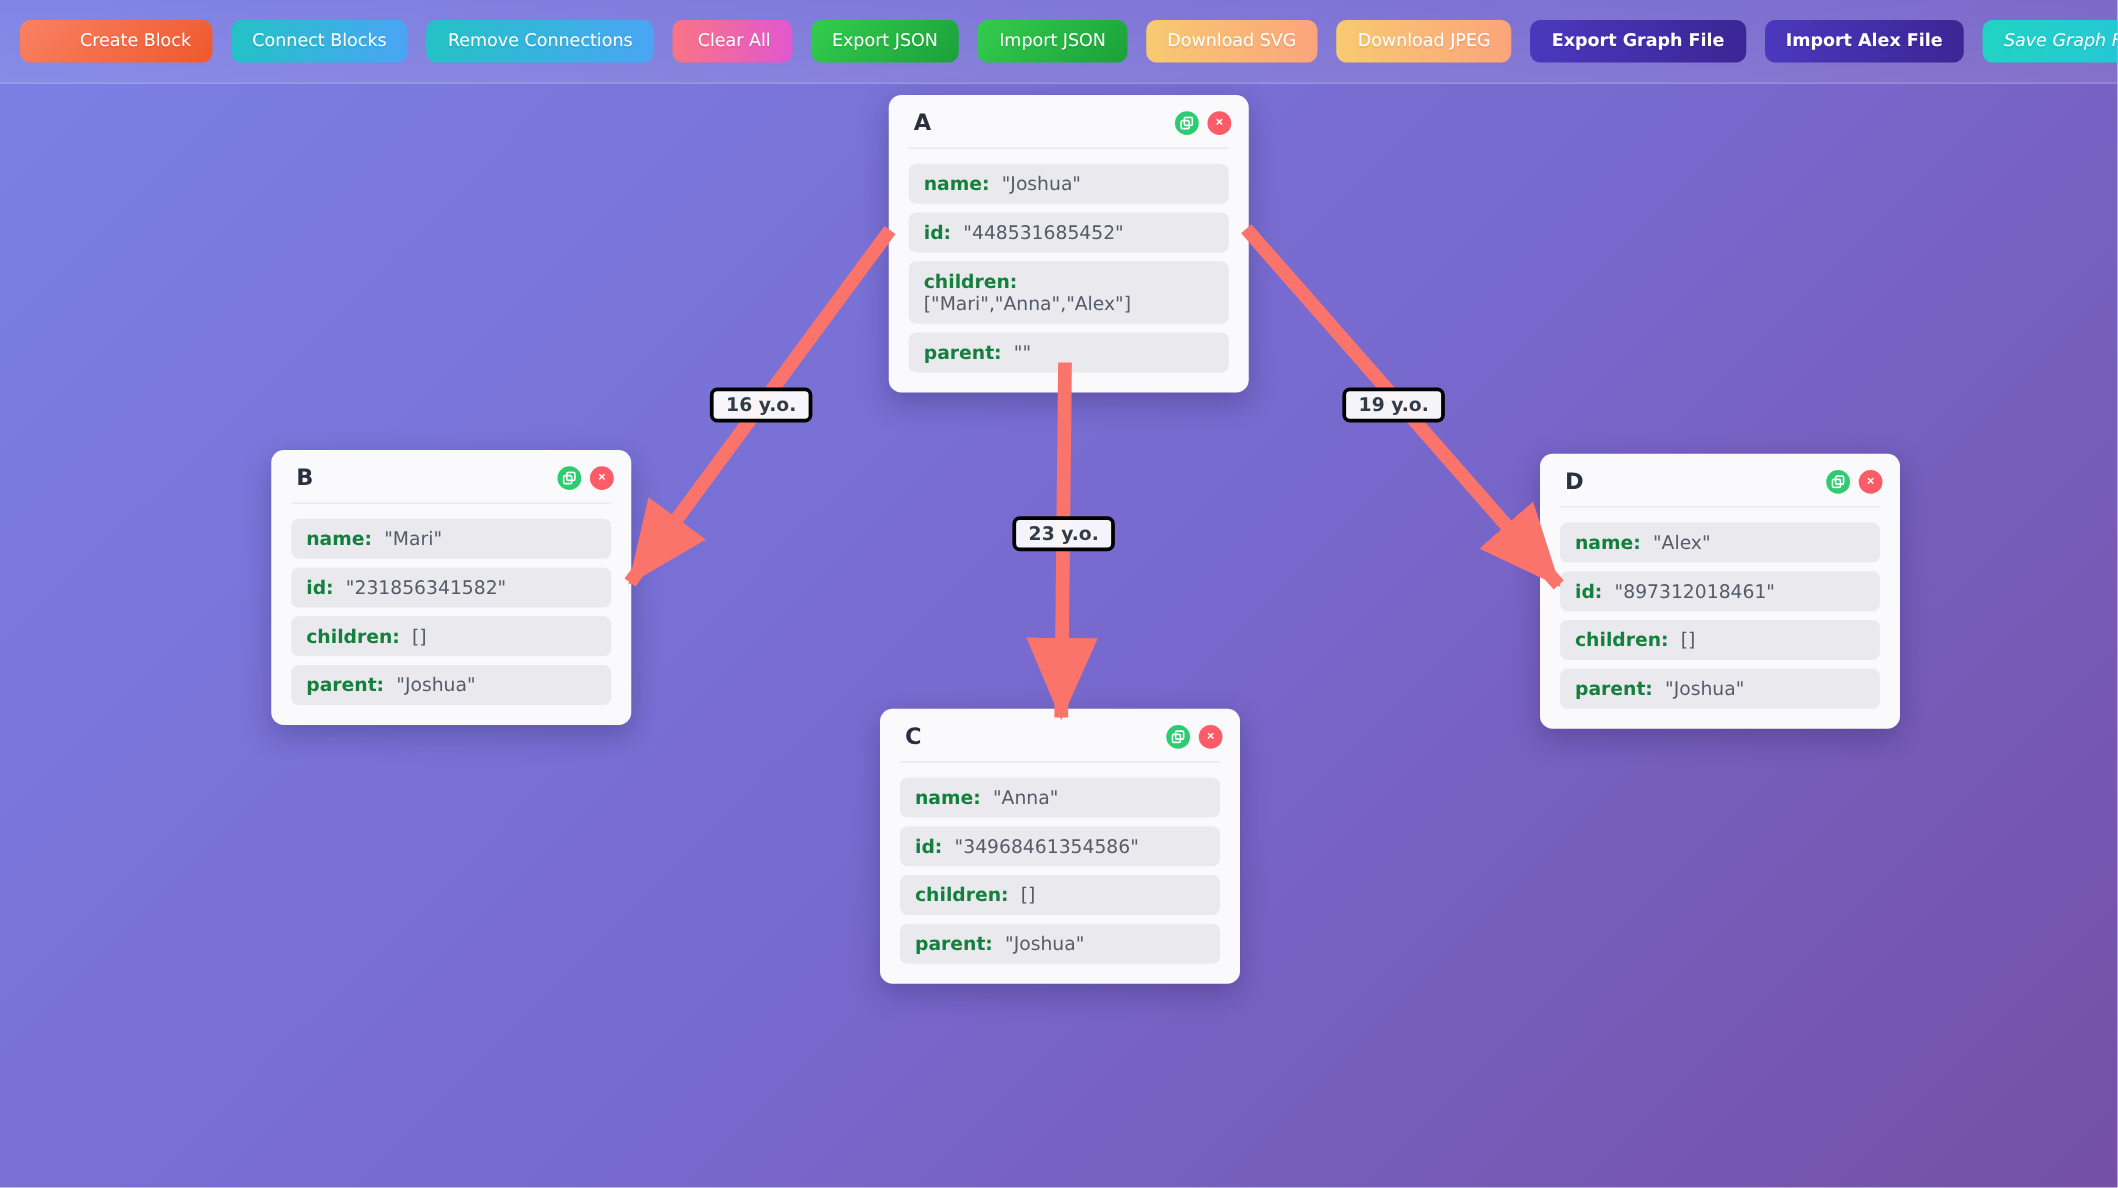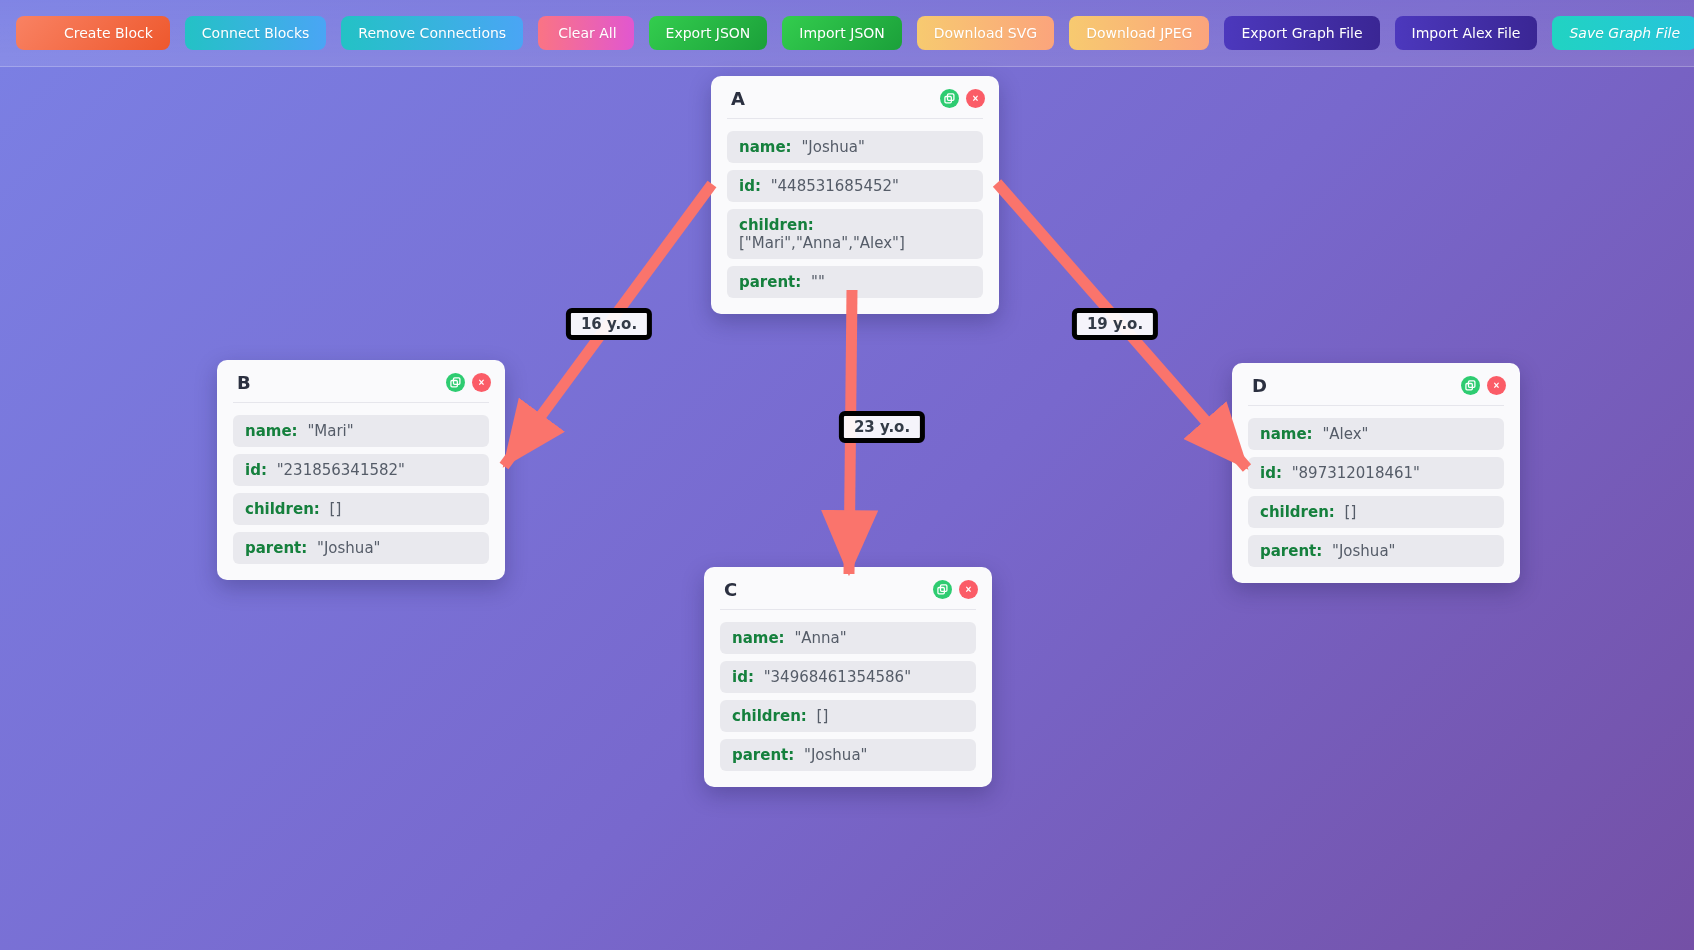--- a/index.html
+++ b/index.html
@@ -22,21 +22,21 @@
     border: none; cursor: pointer; color: #ffffff;
     font-family: inherit; font-size: 14px; line-height: 1;
     padding: 10px 17px; border-radius: 8px; white-space: nowrap;
     text-shadow: 0 1px 1px rgba(0,0,0,0.08);
   }
   .btn.red    { background: linear-gradient(135deg, #f98263, #ee582d); padding-left: 48px; }
   .btn.blue   { background: linear-gradient(90deg, #23c2c5, #4aa5f5); }
   .btn.pink   { background: linear-gradient(90deg, #fa7484, #e157d0); padding-left: 20px; }
   .btn.green  { background: linear-gradient(135deg, #33cd4e, #1ba03a); }
   .btn.amber  { background: linear-gradient(90deg, #f7ca70, #fba47c); }
-  .btn.indigo { background: linear-gradient(90deg, #4c38bd, #3a2694); }
+  .btn.indigo { background: linear-gradient(90deg, #4c38bd, #3a2694); font-weight: bold; }
   .btn.teal   { background: linear-gradient(90deg, #21d3c2, #26c4dc); font-style: italic; }
 
   
   .canvas { position: absolute; inset: 0; }
 
   
   .block {
     position: absolute; width: 288px;
     background: #fafafc; border-radius: 10px;
     box-shadow: 0 8px 22px rgba(25, 20, 70, 0.28);
@@ -61,21 +61,21 @@
     padding: 7px 12px; margin-bottom: 7px;
     font-size: 15px; color: #555c68;
   }
   .field-row:last-child { margin-bottom: 0; }
   .field-label { font-weight: bold; color: #15803d; margin-right: 5px; }
 
   
   .edges-svg { position: absolute; inset: 0; width: 100%; height: 100%; z-index: 20; pointer-events: none; }
   .edge-label {
     position: absolute; transform: translate(-50%, -50%); z-index: 30;
-    background: rgba(252,252,253,0.95); border: 5px solid #000000;
+    background: rgba(252,252,253,0.95); border: 3px solid #000000;
     border-radius: 6px; padding: 2px 10px;
     font-size: 15px; font-weight: bold; color: #333b47; white-space: nowrap;
   }
 </style>
 </head>
 <body>
 
 <div class="toolbar">
     <button class="btn red">Create Block</button>
     <button class="btn blue">Connect Blocks</button>
@@ -193,16 +193,16 @@
     <div class="block-fields">
           <div class="field-row"><span class="field-label">name:</span><span class="field-value"> "Alex"</span></div>
           <div class="field-row"><span class="field-label">id:</span><span class="field-value"> "897312018461"</span></div>
           <div class="field-row"><span class="field-label">children:</span><span class="field-value"> []</span></div>
           <div class="field-row"><span class="field-label">parent:</span><span class="field-value"> "Joshua"</span></div>
         </div>
   </div>
     </div>
   <div id="edge-labels-layer">
       <div class="edge-label" style="left: 609px; top: 324px;">16 y.o.</div>
-      <div class="edge-label" style="left: 882px; top: 427px;">23 y.o.</div>
+      <div class="edge-label" style="left: 851px; top: 427px;">23 y.o.</div>
       <div class="edge-label" style="left: 1115px; top: 324px;">19 y.o.</div>
     </div>
 </div>
 
 </body></html>

